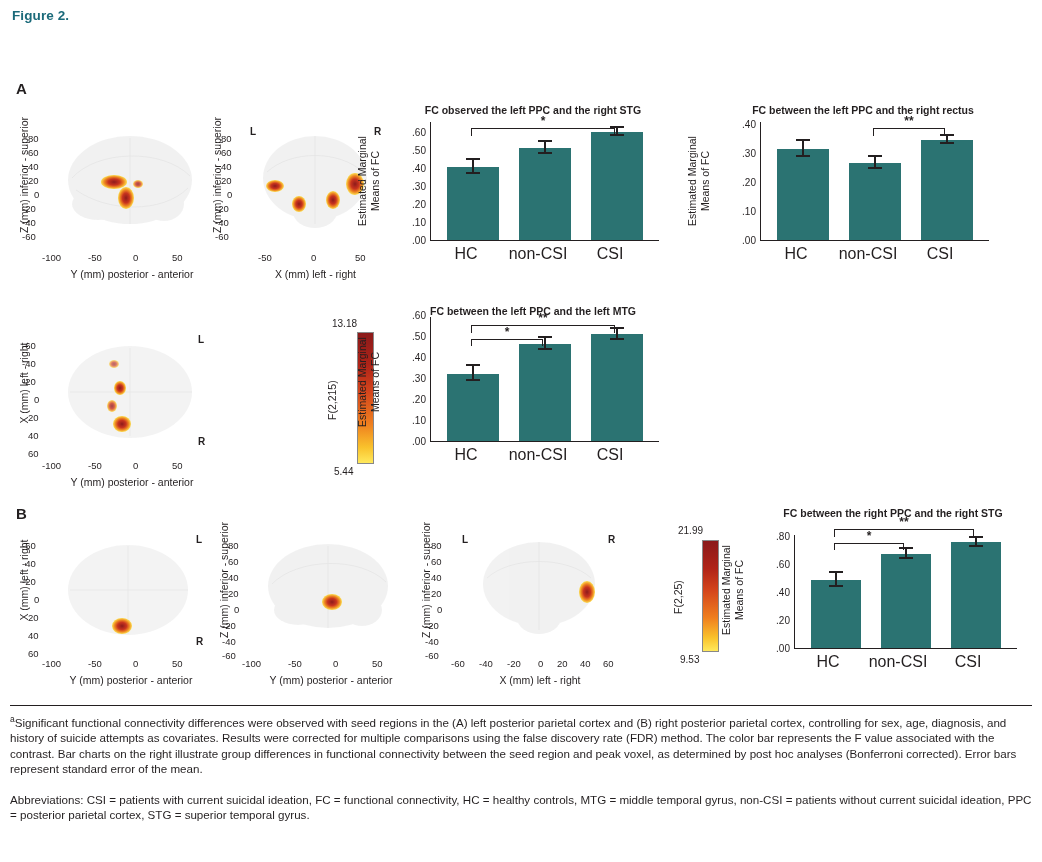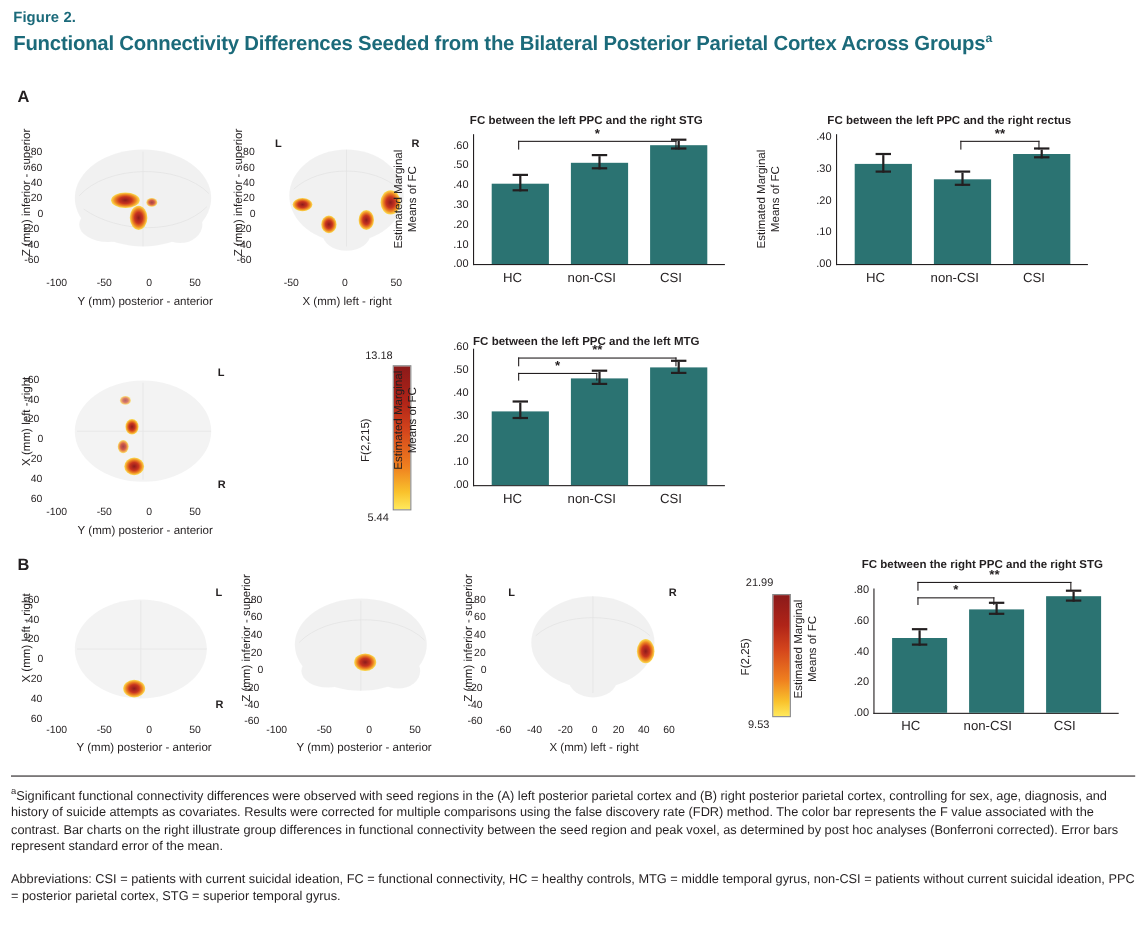--- a/index.html
+++ b/index.html
@@ -143,21 +143,21 @@
   }
   .ytick {
     position: absolute;
     font-size: 10px;
     color: #231f20;
     text-align: right;
     width: 30px;
   }
   .xtick {
     position: absolute;
-    font-size: 12px;
+    font-size: 16px;
     color: #231f20;
     text-align: center;
   }
   .ylabel {
     position: absolute;
     font-size: 10.5px;
     color: #231f20;
     transform-origin: 0 0;
     transform: rotate(-90deg);
     text-align: center;
@@ -194,23 +194,20 @@
     color: #231f20;
   }
   .footnote sup { font-size: 8.5px; }
 </style>
 </head>
 <body>
 
 <div class="page">
 
   <div class="fig-label">Figure 2.</div>
-  <div class="fig-title">
-    <span>Functional Connectivity Differences Seeded from the Bilateral Posterior Parietal Cortex Across Groups</span><sup>a</sup>
-  </div>
 
   <div class="panel-letter" style="left:16px; top:80px;">A</div>
 
   <div class="brain-box" style="left:52px; top:120px; width:160px; height:130px;">
     <svg class="brain-canvas" width="160" height="130" viewBox="0 0 160 130">
       <defs>
         <radialGradient id="blobA1" cx="50%" cy="50%" r="50%">
           <stop offset="0%" stop-color="#8e1b1b"></stop>
           <stop offset="45%" stop-color="#c8341f"></stop>
           <stop offset="75%" stop-color="#ef8a22"></stop>
@@ -309,21 +306,21 @@
   <div class="axis-label vert" style="left:18px; top:448px; width:130px;">X (mm) left - right</div>
   <div class="corner-lab" style="left:198px; top:334px;">L</div>
   <div class="corner-lab" style="left:198px; top:436px;">R</div>
 
   <div class="cbar" style="left:357px; top:332px; height:130px; background:linear-gradient(to bottom,#8b1a1a 0%,#b02418 25%,#d4451c 45%,#ef7f1f 70%,#f9c22c 88%,#ffe95c 100%);"></div>
   <div class="cbar-top" style="left:332px; top:318px;">13.18</div>
   <div class="cbar-bot" style="left:334px; top:466px;">5.44</div>
   <div class="cbar-title" style="left:326px; top:420px; width:100px;">F(2,215)</div>
 
   <div class="chart" style="left:398px; top:104px; width:270px; height:180px;">
-    <div class="chart-title">FC between the left PPC and the right STG</div>
+    <div class="chart-title">FC observed the left PPC and the right STG</div>
 
     <div class="ytick" style="left:-2px; top:131px;">.00</div>
     <div class="ytick" style="left:-2px; top:113px;">.10</div>
     <div class="ytick" style="left:-2px; top:95px;">.20</div>
     <div class="ytick" style="left:-2px; top:77px;">.30</div>
     <div class="ytick" style="left:-2px; top:59px;">.40</div>
     <div class="ytick" style="left:-2px; top:41px;">.50</div>
     <div class="ytick" style="left:-2px; top:23px;">.60</div>
 
     <div class="ylabel" style="left:-42px; top:142px; width:130px;">Estimated Marginal<br>Means of FC</div>

